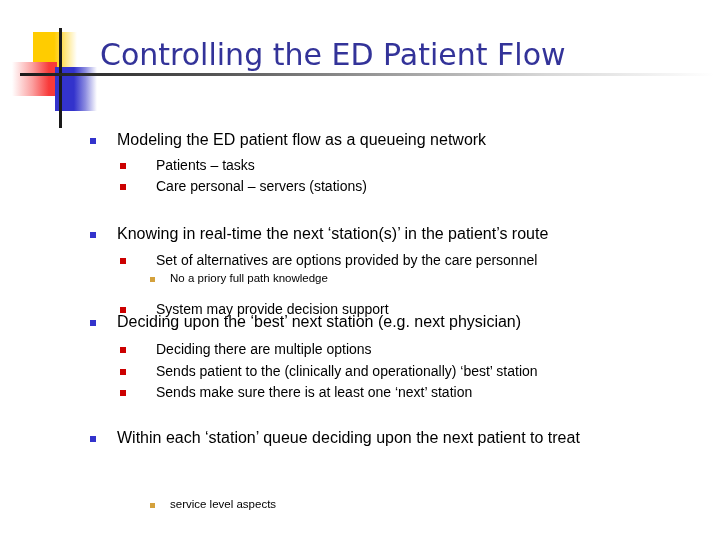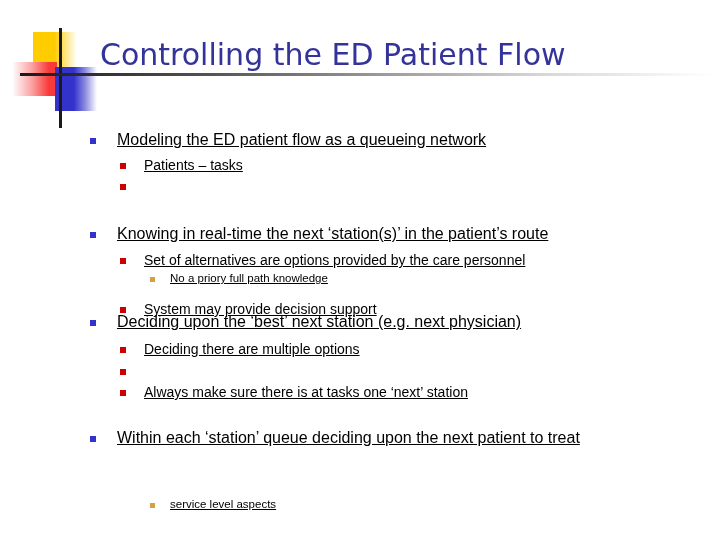--- a/index.html
+++ b/index.html
@@ -94,21 +94,20 @@
     top: 112px;
     width: 720px;
     height: 428px;
   }
 
   .bullet-row {
     position: absolute;
     display: flex;
     align-items: flex-start;
     color: #000000;
-    text-decoration: underline;
   }
 
   .marker {
     flex: 0 0 auto;
     display: inline-block;
   }
   .marker.lvl1 {
     width: 6px; height: 6px;
     background: #3333CC;
     margin-top: 8px;
@@ -126,21 +125,21 @@
 
   .txt { display: inline-block; }
 
   .lvl1-row { left: 90px; width: 600px; }
   .lvl1-row .txt {
     margin-left: 21px;
     font-size: 16px;
     line-height: 20px;
   }
 
-  .lvl2-row { left: 120px; width: 560px; }
+  .lvl2-row { left: 120px; width: 560px; gap: 12px; }
   .lvl2-row .txt {
     margin-left: 18px;
     font-size: 14px;
     line-height: 18px;
   }
 
   .lvl3-row { left: 150px; width: 530px; }
   .lvl3-row .txt {
     margin-left: 15px;
     font-size: 11.5px;
@@ -167,20 +166,21 @@
       <div class="bullet-row lvl1-row" style="top: 18px;">
         <span class="marker lvl1"></span>
         <span class="txt">Modeling the ED patient flow as a queueing network</span>
       </div>
       <div class="bullet-row lvl2-row" style="top: 44px;">
         <span class="marker lvl2"></span>
         <span class="txt">Patients – tasks</span>
       </div>
       <div class="bullet-row lvl2-row" style="top: 65px;">
         <span class="marker lvl2"></span>
+        <span class="txt">Care personal – servers (stations)</span>
       </div>
       <div class="bullet-row lvl1-row" style="top: 112px;">
         <span class="marker lvl1"></span>
         <span class="txt">Knowing in real-time the next ‘station(s)’ in the patient’s route</span>
       </div>
       <div class="bullet-row lvl2-row" style="top: 139px;">
         <span class="marker lvl2"></span>
         <span class="txt">Set of alternatives are options provided by the care personnel</span>
       </div>
       <div class="bullet-row lvl3-row" style="top: 159px;">
@@ -194,24 +194,25 @@
       <div class="bullet-row lvl1-row" style="top: 200px;">
         <span class="marker lvl1"></span>
         <span class="txt">Deciding upon the ‘best’ next station (e.g. next physician)</span>
       </div>
       <div class="bullet-row lvl2-row" style="top: 228px;">
         <span class="marker lvl2"></span>
         <span class="txt">Deciding there are multiple options</span>
       </div>
       <div class="bullet-row lvl2-row" style="top: 250px;">
         <span class="marker lvl2"></span>
+        <span class="txt">Sends patient to the (clinically and operationally) ‘best’ station</span>
       </div>
       <div class="bullet-row lvl2-row" style="top: 271px;">
         <span class="marker lvl2"></span>
-        <span class="txt">Always make sure there is at tasks one ‘next’ station</span>
+        <span class="txt">Sends make sure there is at least one ‘next’ station</span>
       </div>
       <div class="bullet-row lvl1-row" style="top: 316px;">
         <span class="marker lvl1"></span>
         <span class="txt">Within each ‘station’ queue deciding upon the next patient to treat</span>
       </div>
       <div class="bullet-row lvl3-row" style="top: 385px;">
         <span class="marker lvl3"></span>
         <span class="txt">service level aspects</span>
       </div>
     </div>

